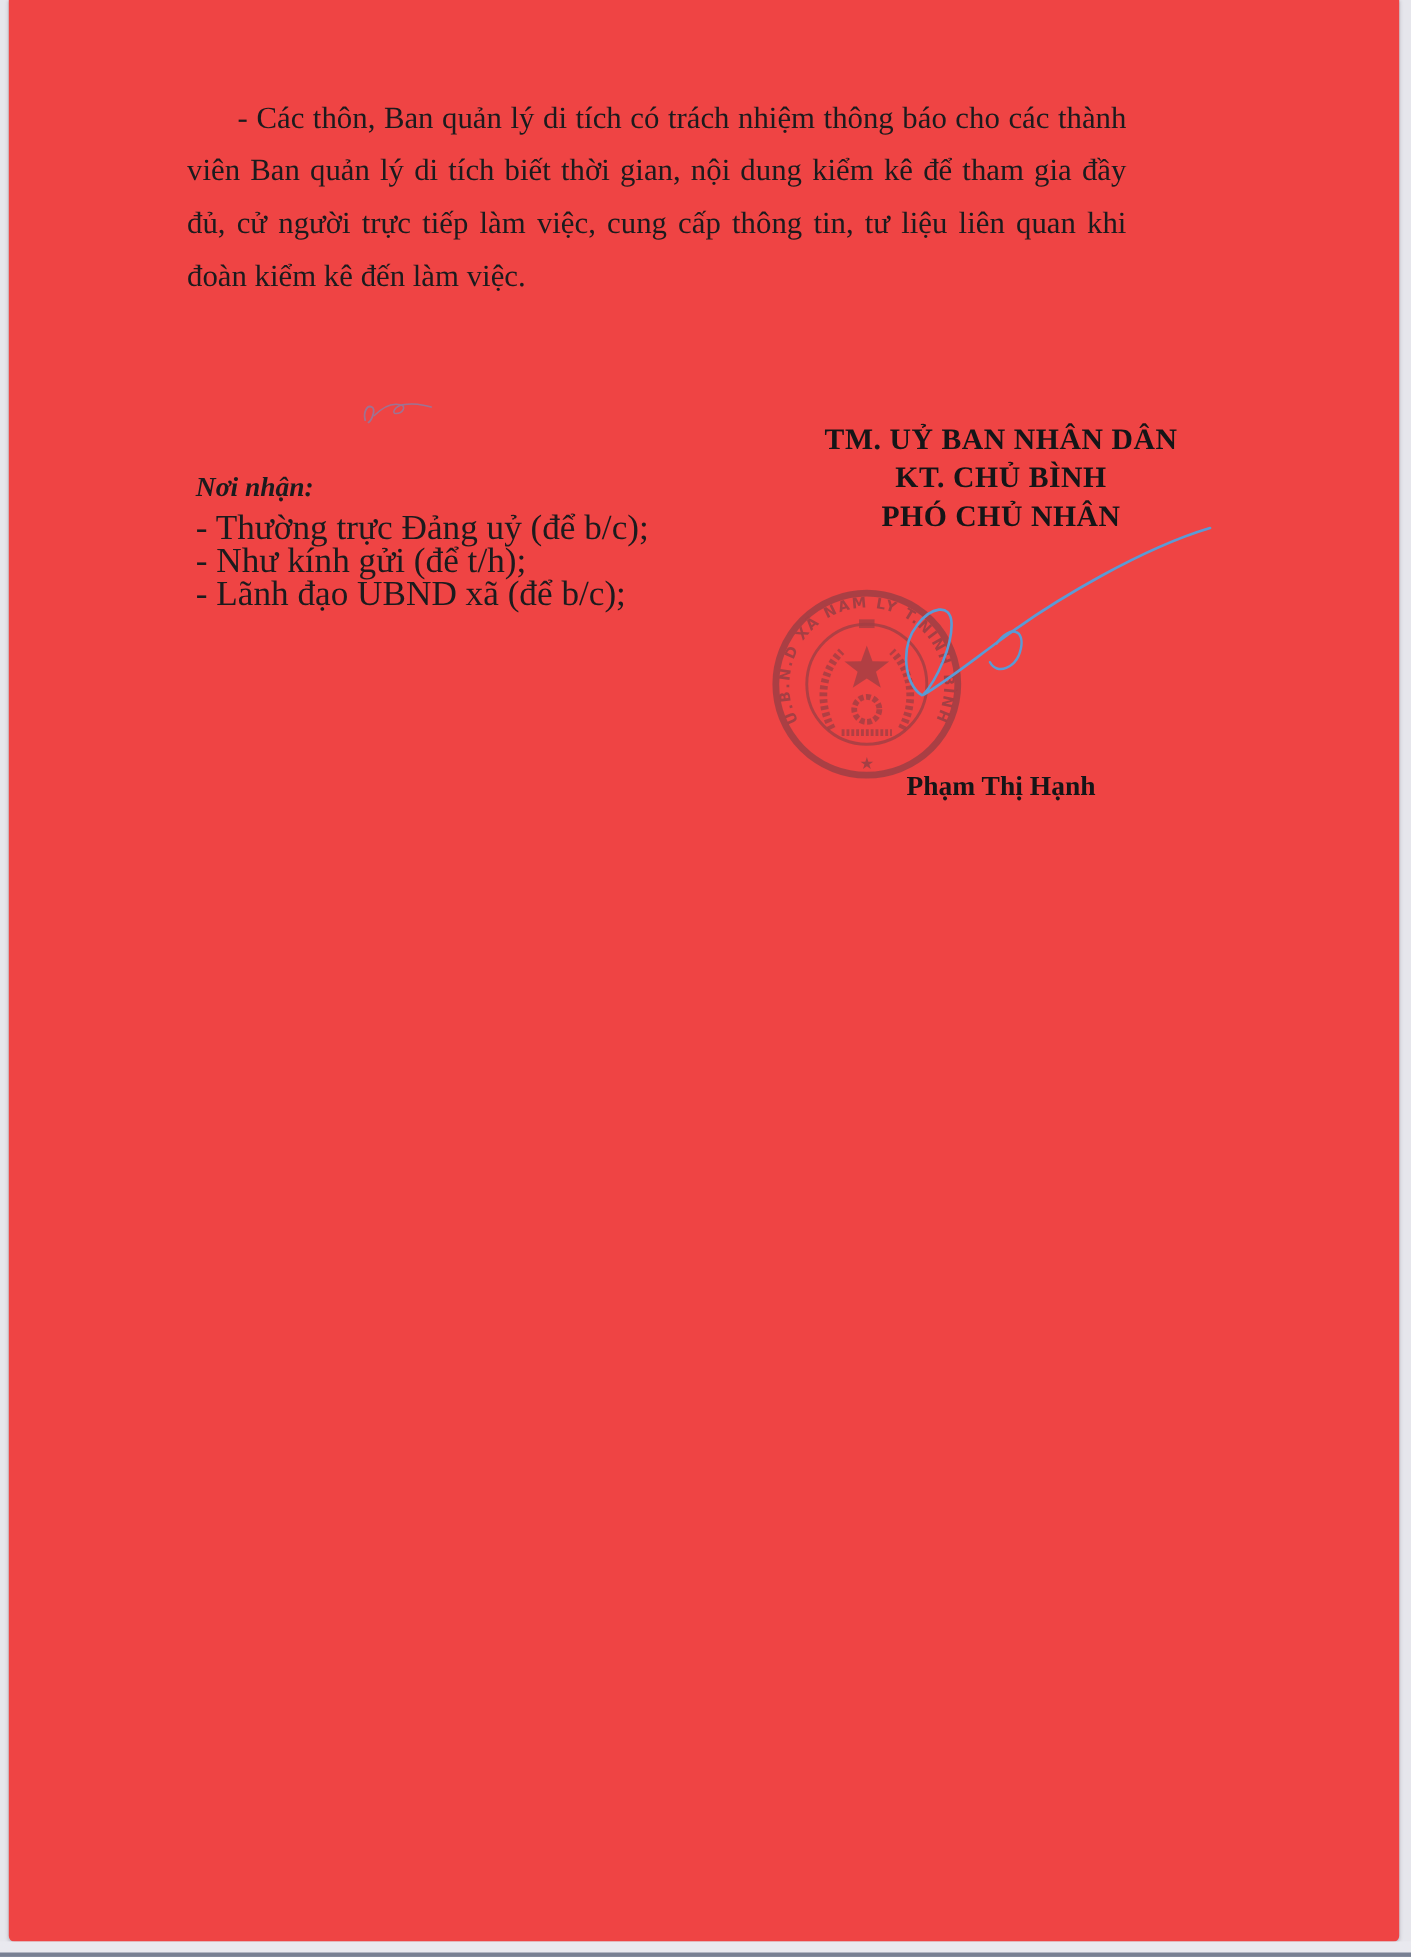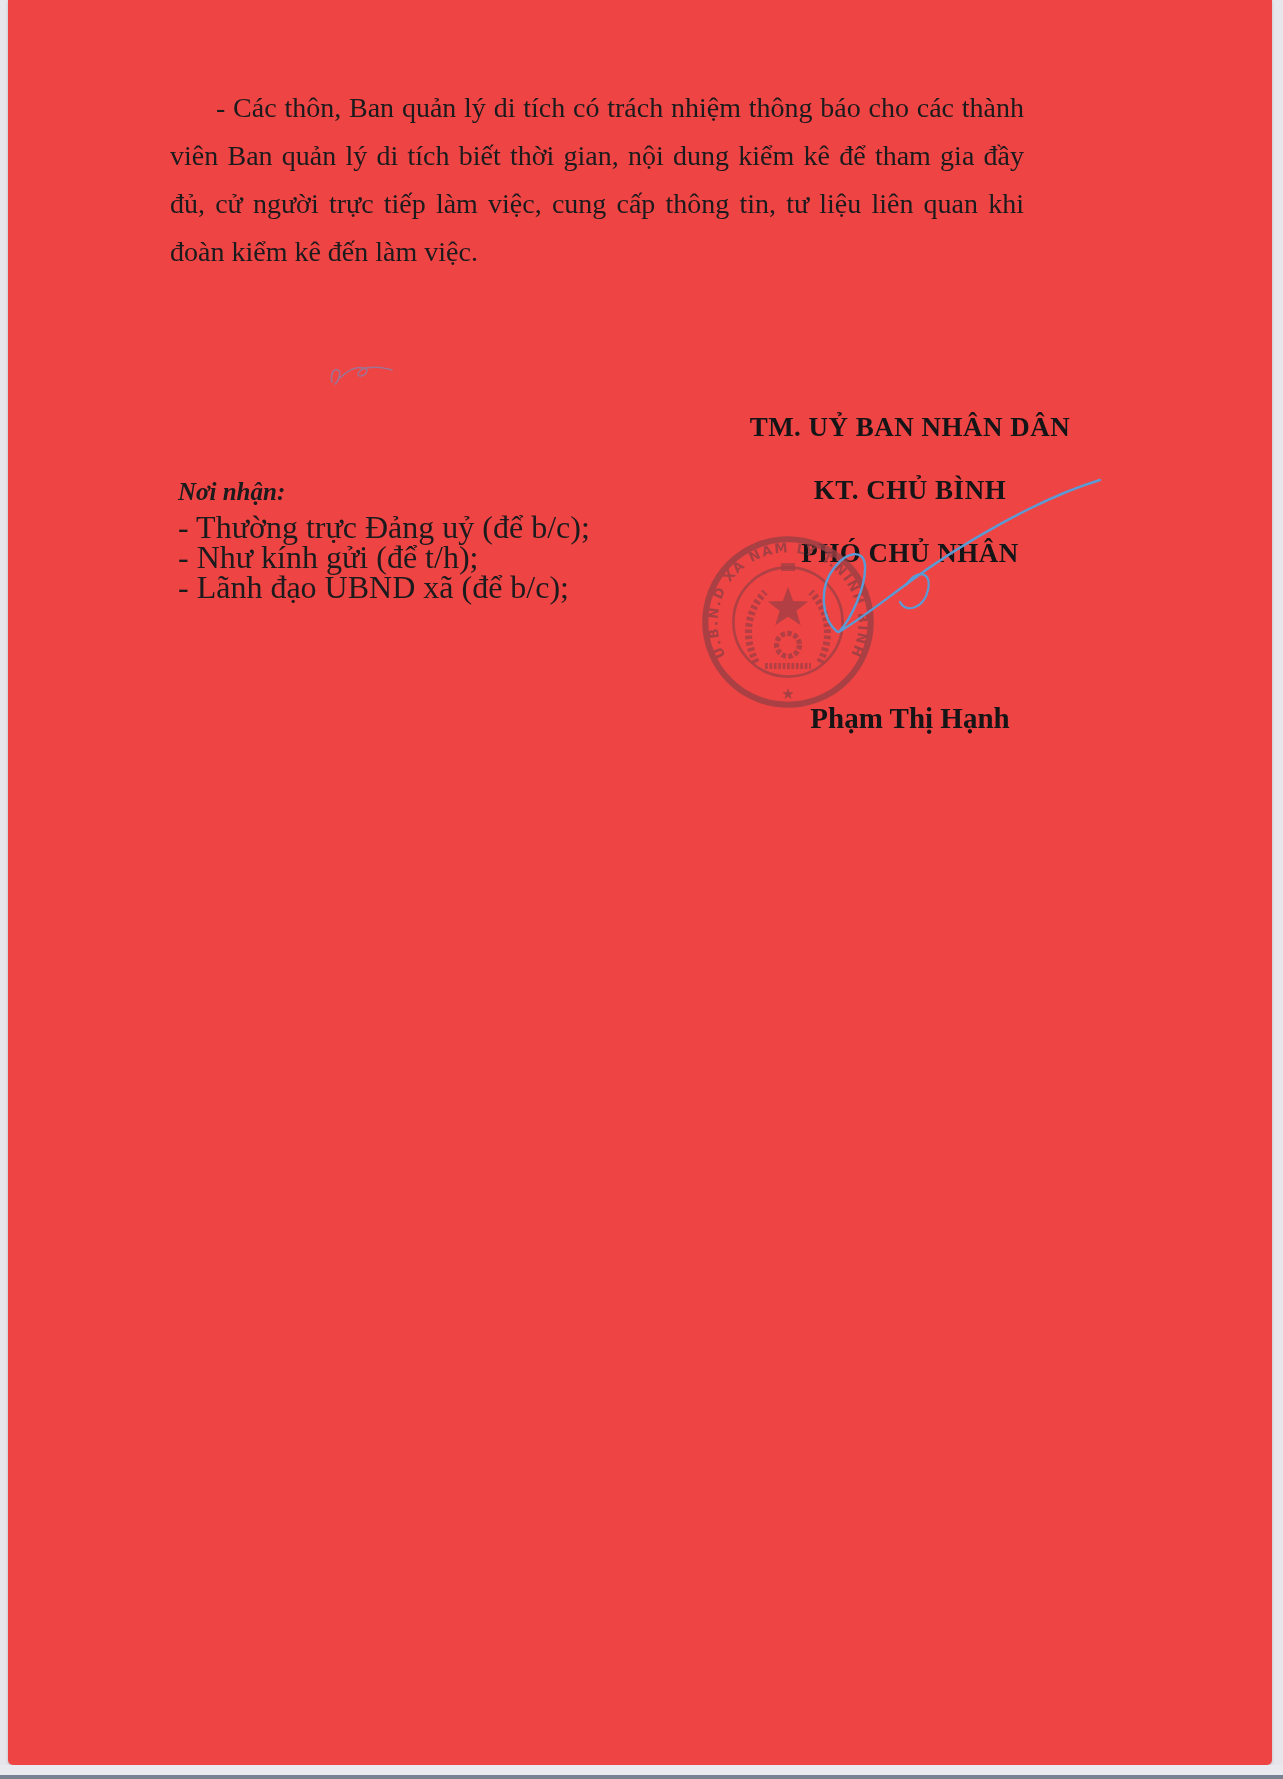--- a/index.html
+++ b/index.html
@@ -37,39 +37,37 @@
     position:absolute; left:318px; top:358px; width:72px; height:34px;
     opacity:.55;
   }
   .recipients {
     position:absolute; left:170px; top:430px; width:420px;
     color:#1b1b1d;
   }
   .recipients-title {
     font-size:25px; font-weight:bold; font-style:italic;
     margin-bottom:6px;
-    margin-top:48px;
   }
   .recipients-list { list-style:none; }
   .recipients-list li {
     font-size:32px; line-height:30px;
   }
   .sign-block {
     position:absolute; left:622px; top:382px; width:560px;
     text-align:center; color:#151517;
   }
   .sign-block .ln {
     font-size:27px; font-weight:bold; line-height:35px;
     letter-spacing:.5px;
-    margin-top:28px;
   }
   .signer-name {
     position:absolute; left:622px; top:702px; width:560px;
     text-align:center;
-    font-size:29px; font-weight:bold; color:#151517;
+    font-size:25px; font-weight:bold; color:#151517;
   }
   .seal {
     position:absolute; left:692px; top:534px; width:176px; height:176px;
     opacity:.88;
   }
   .signature {
     position:absolute; left:800px; top:470px; width:310px; height:190px;
   }
 </style>
 </head>

